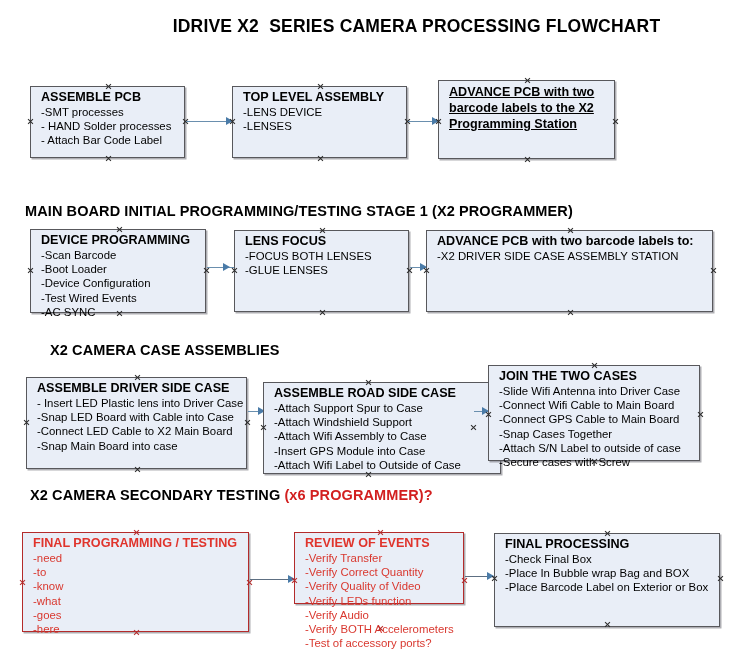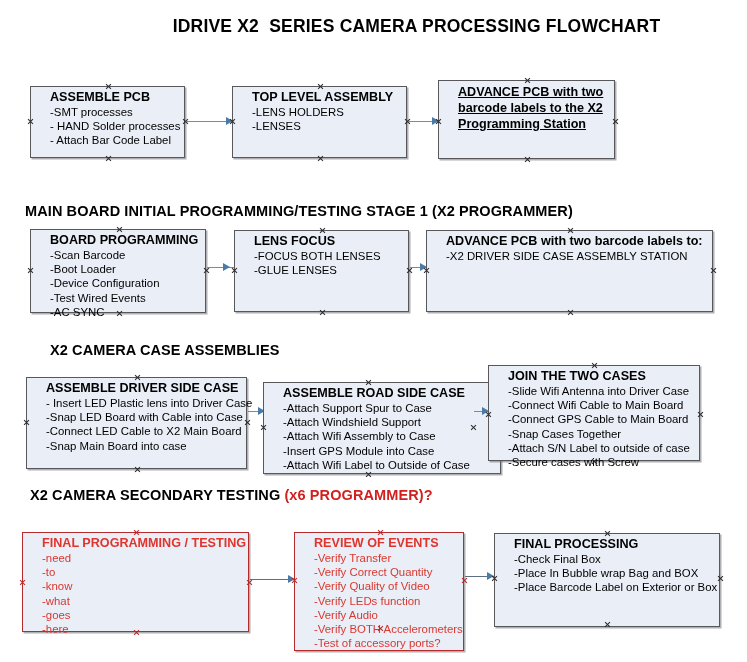--- a/index.html
+++ b/index.html
@@ -47,21 +47,21 @@
     color: #d21f1f;
   }
 
   
   .node {
     position: absolute;
     background: #e9eef7;
     border: 1px solid #58585c;
     box-sizing: border-box;
     box-shadow: 1.5px 1.5px 0 rgba(110,110,118,0.55);
-    padding: 3px 4px 0 19px;
+    padding: 3px 4px 0 10px;
     overflow: visible;
   }
   .node .n-head {
     font-size: 12.6px;
     font-weight: bold;
     line-height: 15px;
     white-space: nowrap;
     margin-bottom: 0px;
   }
   .node .n-line {
@@ -129,21 +129,21 @@
     <span class="hx" style="left:74px; top:-4px;"></span>
     <span class="hx" style="left:74px; top:68px;"></span>
     <span class="hx" style="left:151px; top:31px;"></span>
   </div>
 
   <div class="conn" style="left:186px; top:121px; width:42px;"></div>
   <div class="arrow-head" style="left:226px; top:117px;"></div>
 
   <div class="node" style="left:232px; top:86px; width:175px; height:72px;">
     <div class="n-head">TOP LEVEL ASSEMBLY</div>
-    <div class="n-line">-LENS HOLDERS</div>
+    <div class="n-line">-LENS DEVICE</div>
     <div class="n-line">-LENSES</div>
     <span class="hx" style="left:-4px; top:31px;"></span>
     <span class="hx" style="left:84px; top:-4px;"></span>
     <span class="hx" style="left:84px; top:68px;"></span>
     <span class="hx" style="left:171px; top:31px;"></span>
   </div>
 
   <div class="conn" style="left:408px; top:121px; width:28px;"></div>
   <div class="arrow-head" style="left:432px; top:117px;"></div>
 
@@ -153,21 +153,21 @@
     <span class="hx" style="left:85px; top:-4px;"></span>
     <span class="hx" style="left:85px; top:75px;"></span>
     <span class="hx" style="left:173px; top:37px;"></span>
   </div>
 
   <div class="section-title" style="left:25px; top:203px;">
     <span>MAIN BOARD INITIAL PROGRAMMING/TESTING STAGE 1 (X2 PROGRAMMER)</span>
   </div>
 
   <div class="node" style="left:30px; top:229px; width:176px; height:84px;">
-    <div class="n-head">BOARD PROGRAMMING</div>
+    <div class="n-head">DEVICE PROGRAMMING</div>
     <div class="n-line">-Scan Barcode</div>
     <div class="n-line">-Boot Loader</div>
     <div class="n-line">-Device Configuration</div>
     <div class="n-line">-Test Wired Events</div>
     <div class="n-line">-AC SYNC</div>
     <span class="hx" style="left:-4px; top:37px;"></span>
     <span class="hx" style="left:85px; top:-4px;"></span>
     <span class="hx" style="left:85px; top:80px;"></span>
     <span class="hx" style="left:172px; top:37px;"></span>
   </div>
@@ -260,21 +260,21 @@
     <div class="n-line">-here</div>
     <span class="hx red" style="left:-4px; top:46px;"></span>
     <span class="hx red" style="left:110px; top:-4px;"></span>
     <span class="hx red" style="left:110px; top:96px;"></span>
     <span class="hx red" style="left:223px; top:46px;"></span>
   </div>
 
   <div class="conn plain" style="left:250px; top:579px; width:45px;"></div>
   <div class="arrow-head" style="left:288px; top:575px;"></div>
 
-  <div class="node red" style="left:294px; top:532px; width:170px; height:119px;">
+  <div class="node red" style="left:294px; top:532px; width:170px; height:72px;">
     <div class="n-head">REVIEW OF EVENTS</div>
     <div class="n-line">-Verify Transfer</div>
     <div class="n-line">-Verify Correct Quantity</div>
     <div class="n-line">-Verify Quality of Video</div>
     <div class="n-line">-Verify LEDs function</div>
     <div class="n-line">-Verify Audio</div>
     <div class="n-line">-Verify BOTH Accelerometers</div>
     <div class="n-line">-Test of accessory ports?</div>
     <span class="hx red" style="left:-4px; top:44px;"></span>
     <span class="hx red" style="left:82px; top:-4px;"></span>

